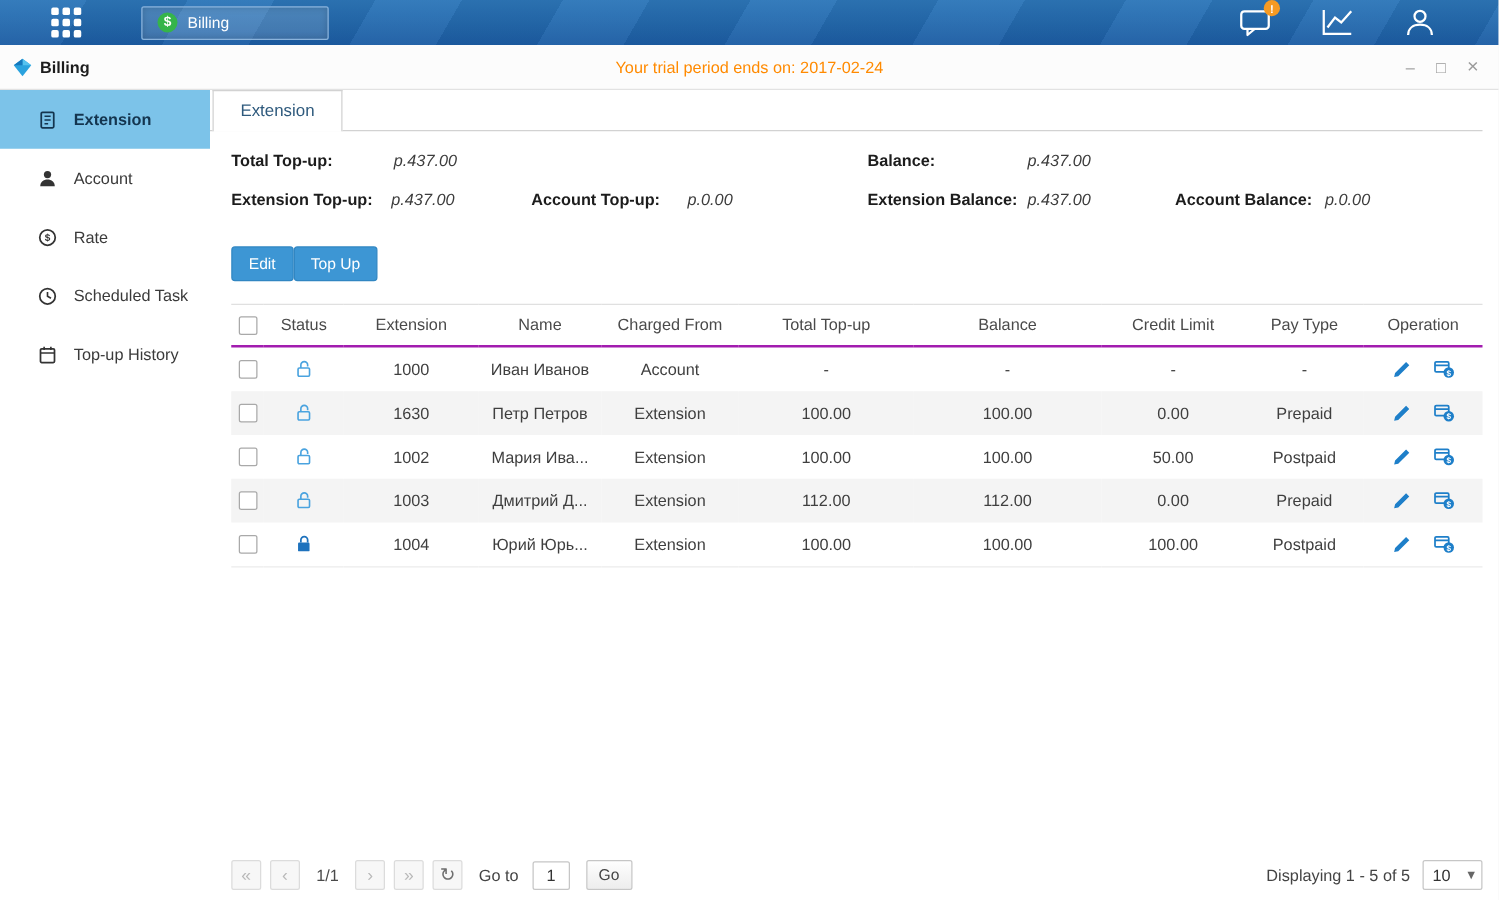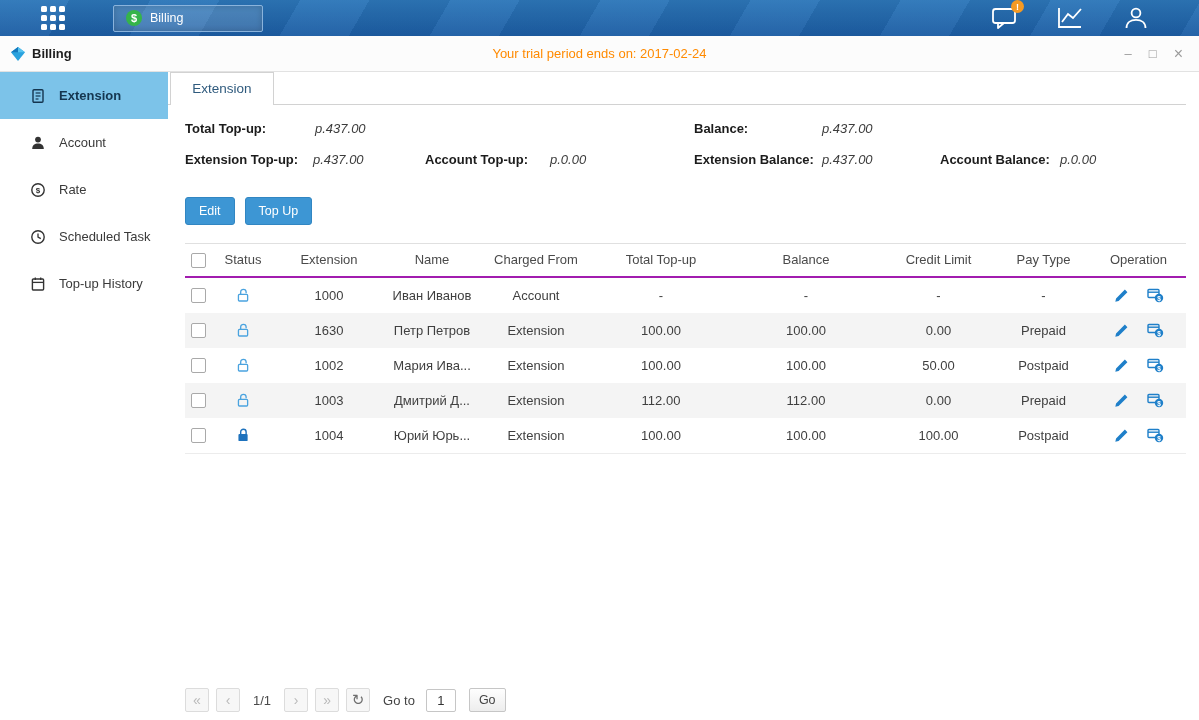--- a/index.html
+++ b/index.html
@@ -52,21 +52,21 @@
   .tab::after{ content:""; position:absolute; left:0; right:0; bottom:-1px; height:1px; background:#fff; }
 
   .content { position:relative; height:615px; padding:0 13px 0 17px; }
 
   
   .summary { position:relative; height:78px; font-size:13px; }
   .summary .lbl { position:absolute; font-weight:bold; color:#1c1c1c; white-space:nowrap; }
   .summary .val { position:absolute; color:#3c3c3c; white-space:nowrap;font-style:italic; }
 
   
-  .actions { margin-top:14px; display:flex; gap:10px; }
+  .actions { margin-top:14px; display:flex; gap:0; }
   .btn-blue { background:#3d96d4; border:1px solid #3186c2; color:#fff; font-size:12.5px;
     padding:6px 13px; border-radius:3px; cursor:pointer; font-family:inherit; }
 
   
   table.grid { margin-top:18px; width:1001px; border-collapse:collapse; table-layout:fixed; }
   table.grid th { height:33px; font-size:13px; font-weight:normal; color:#4a4a4a;
     border-top:1px solid #e0e0e0; border-bottom:2px solid #a21caf; text-align:center; }
   table.grid td { height:35px; font-size:13px; color:#3f3f3f; text-align:center; }
   table.grid tbody tr:nth-child(even) { background:#f4f4f4; }
   table.grid tbody tr:last-child td { border-bottom:1px solid #ececec; }
@@ -447,18 +447,25 @@
         <div class="pagination">
           <div class="pg-btn">«</div>
           <div class="pg-btn">‹</div>
           <span class="pg-count">1/1</span>
           <div class="pg-btn">›</div>
           <div class="pg-btn">»</div>
           <div class="pg-btn refresh">↻</div>
           <span class="goto-label">Go to</span>
           <input class="goto-input" value="1" style="">
           <button class="go-btn">Go</button>
+          <div class="pg-right">
+            <span>Displaying 1 - 5 of 5</span>
+            <div class="page-size">
+              <span class="ps-val">10</span>
+              <span class="ps-arrow">▼</span>
+            </div>
+          </div>
         </div>
 
       </div>
     </main>
   </div>
 </div>
 
 </body></html>

